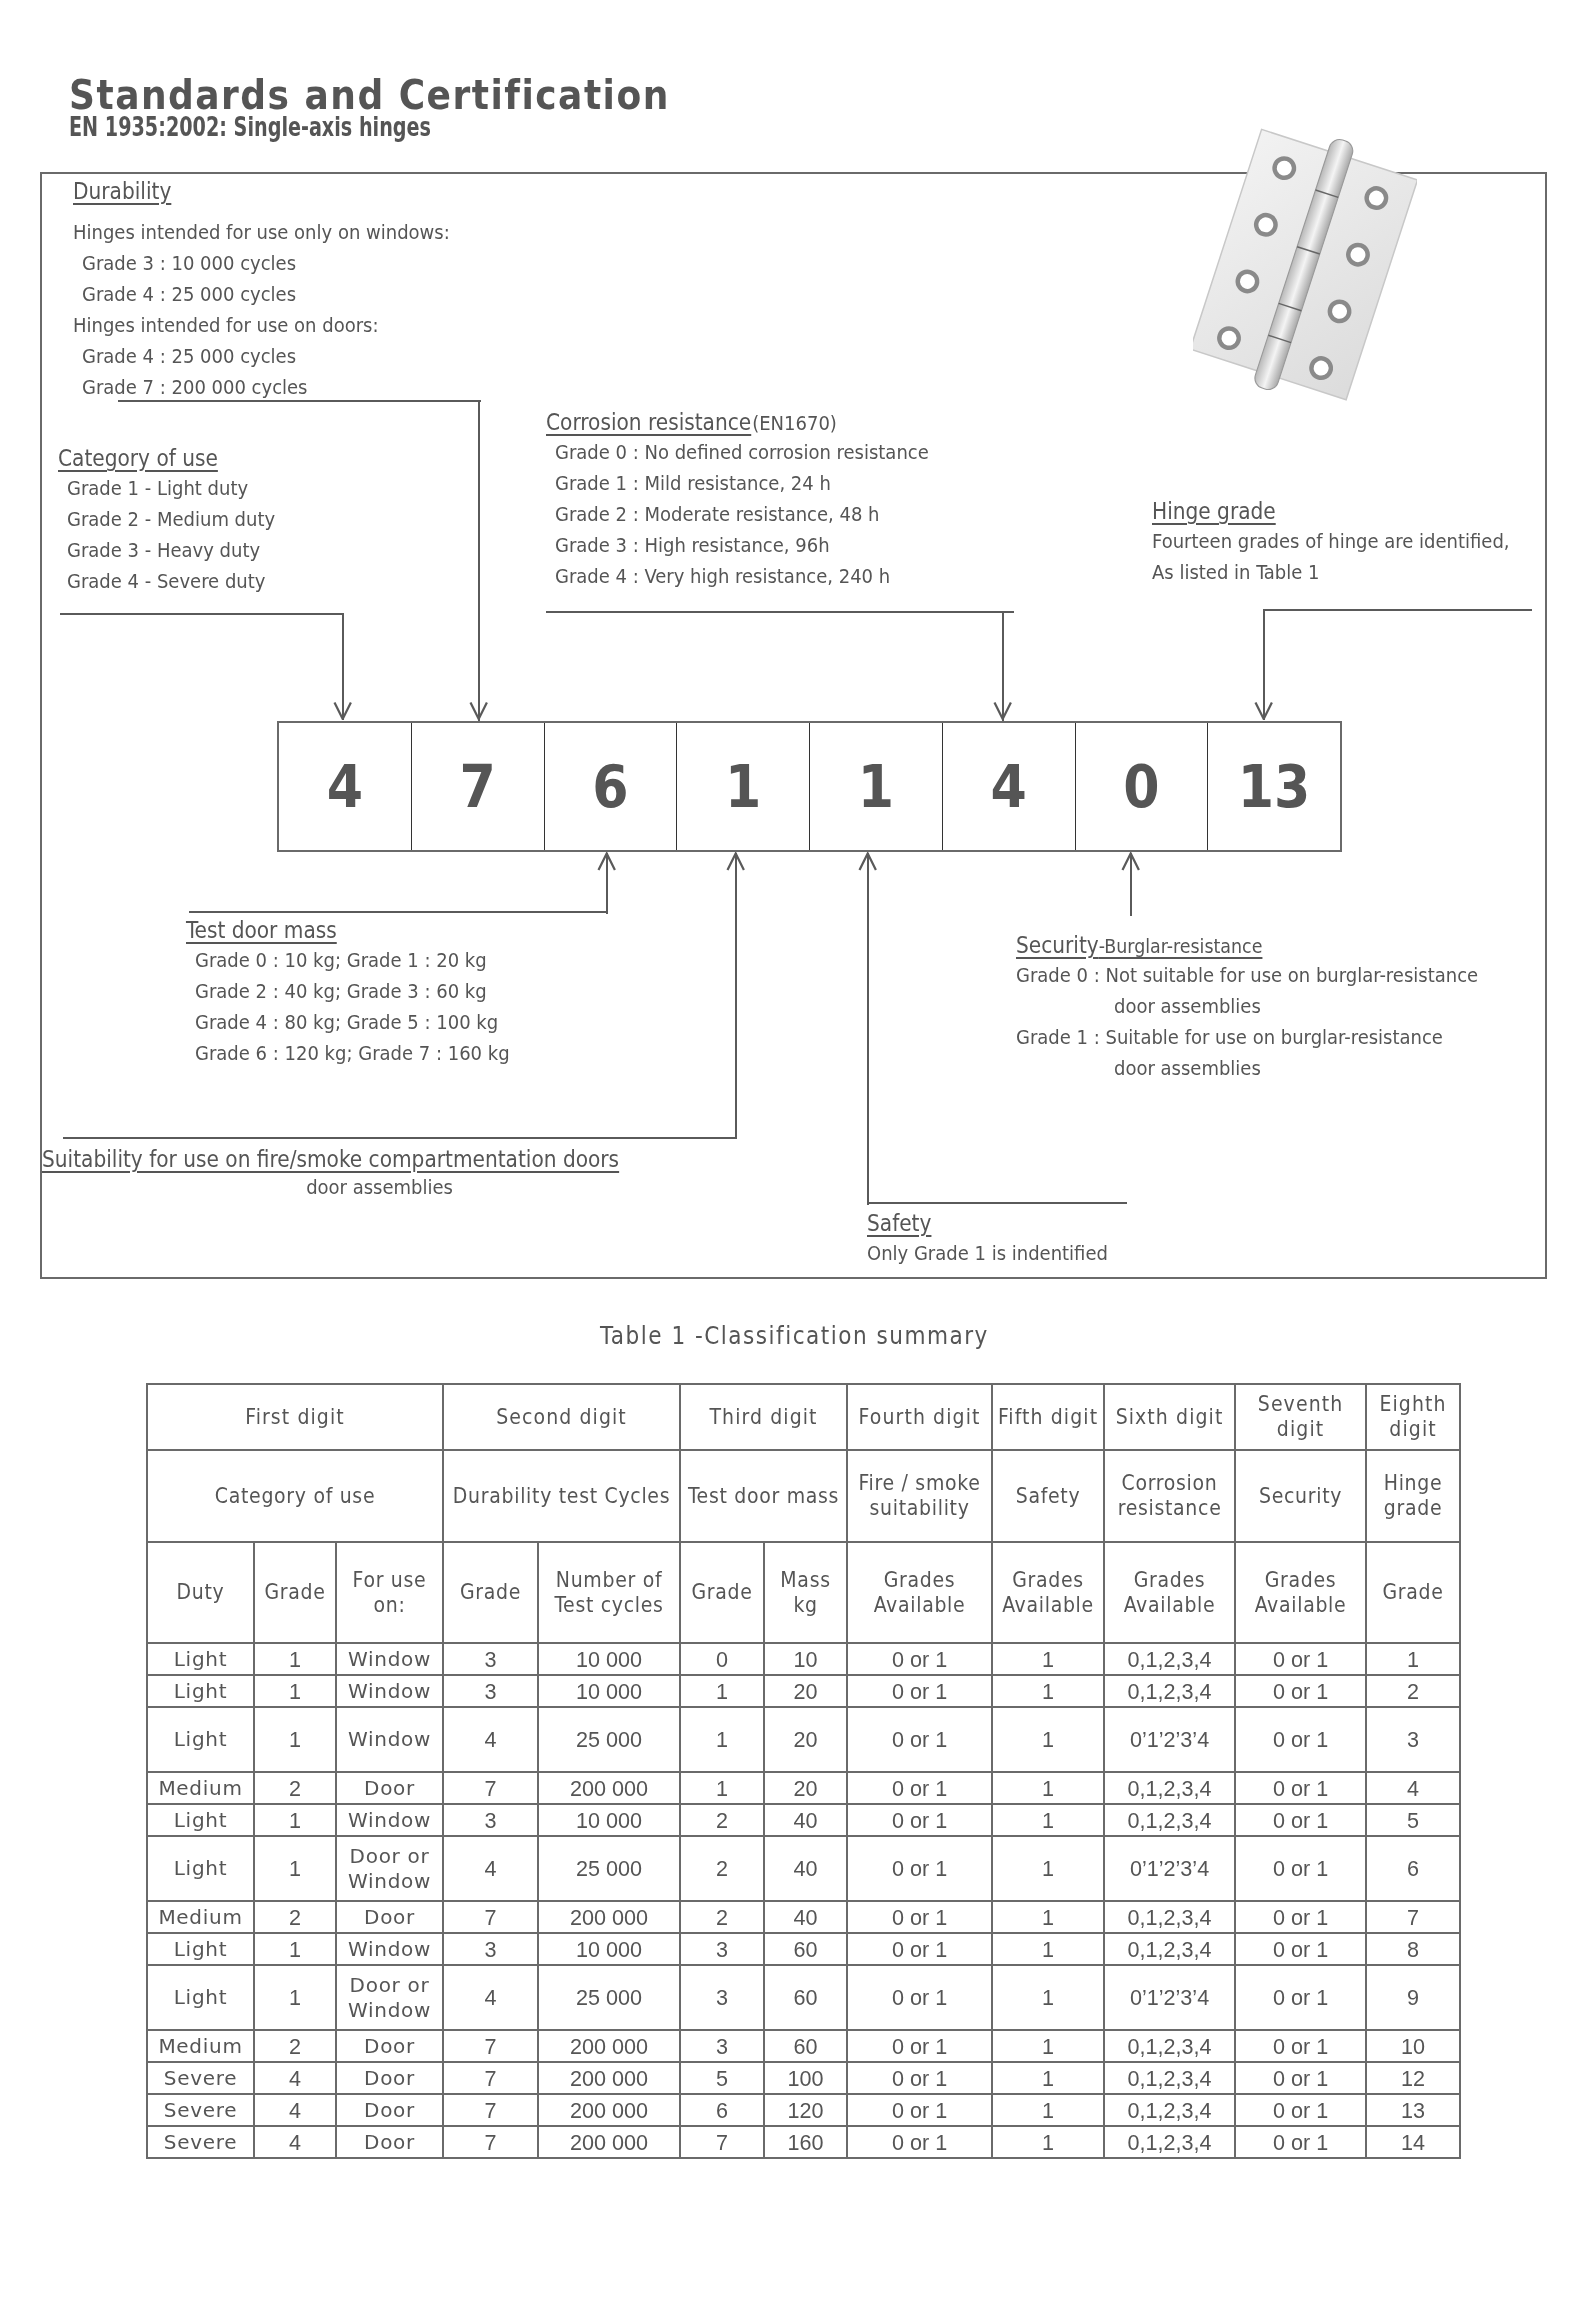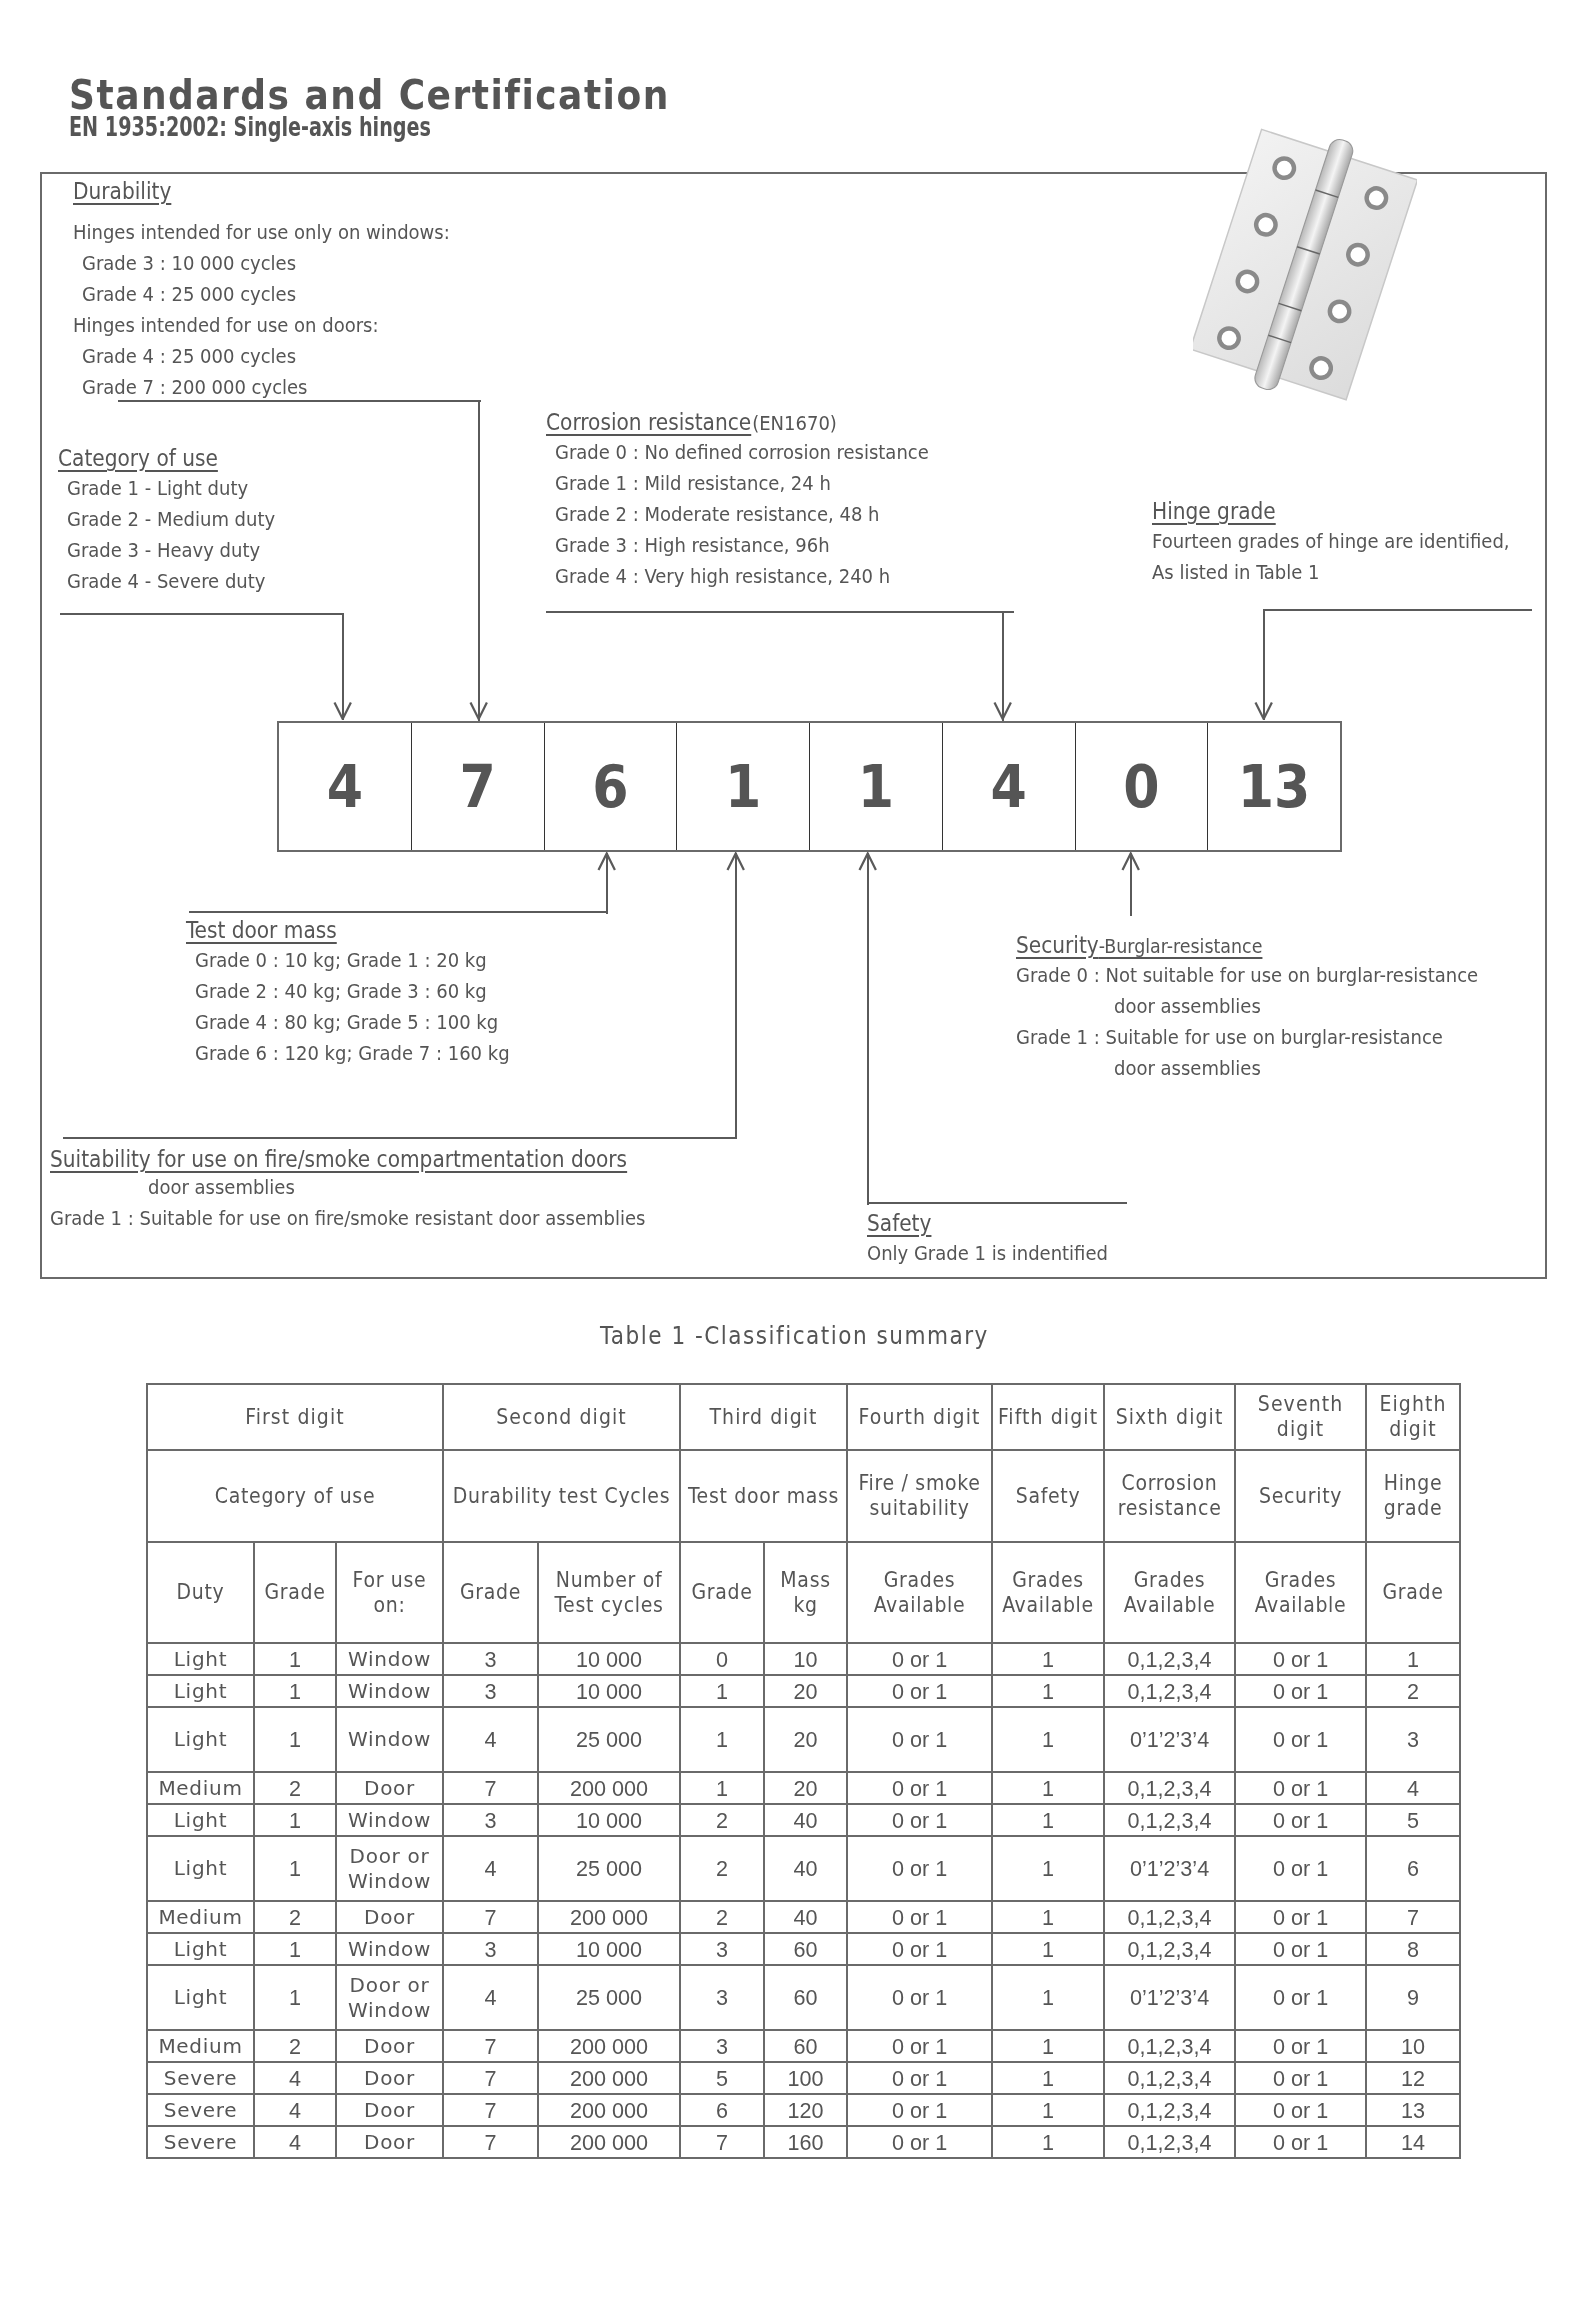--- a/index.html
+++ b/index.html
@@ -152,24 +152,23 @@
   <div class="line-txt ind">Grade 2 : 40 kg;  Grade 3 : 60 kg</div>
   <div class="line-txt ind">Grade 4 : 80 kg;  Grade 5 : 100 kg</div>
   <div class="line-txt ind">Grade 6 : 120 kg;  Grade 7 : 160 kg</div>
 </div>
 
 <svg class="arrow-up" style="left:726px; top:852px;" viewBox="0 0 26 26">
     <polyline points="2,24 13,2 24,24" fill="none" stroke="#5a5a5a" stroke-width="3"></polyline>
   </svg>
 <div class="vl" style="left:735px; top:853px; height:286px;"></div>
 <div class="hl" style="left:63px; top:1137px; width:674px;"></div>
-<div class="abs" style="left:50px; top:1146px;">
+<div class="abs" style="left:42px; top:1146px;text-align:center;">
   <div class="sec-h">Suitability for use on fire/smoke compartmentation doors</div>
   <div class="line-txt" style="padding-left:98px;">door assemblies</div>
-  <div class="line-txt">Grade 1 : Suitable for use on fire/smoke resistant door assemblies</div>
 </div>
 
 <svg class="arrow-up" style="left:858px; top:852px;" viewBox="0 0 26 26">
     <polyline points="2,24 13,2 24,24" fill="none" stroke="#5a5a5a" stroke-width="3"></polyline>
   </svg>
 <div class="vl" style="left:867px; top:853px; height:352px;"></div>
 <div class="hl" style="left:867px; top:1202px; width:260px;"></div>
 <div class="abs" style="left:867px; top:1210px;">
   <div class="sec-h">Safety</div>
   <div class="line-txt" style="margin-top:1.5px;">Only Grade 1 is indentified</div>

